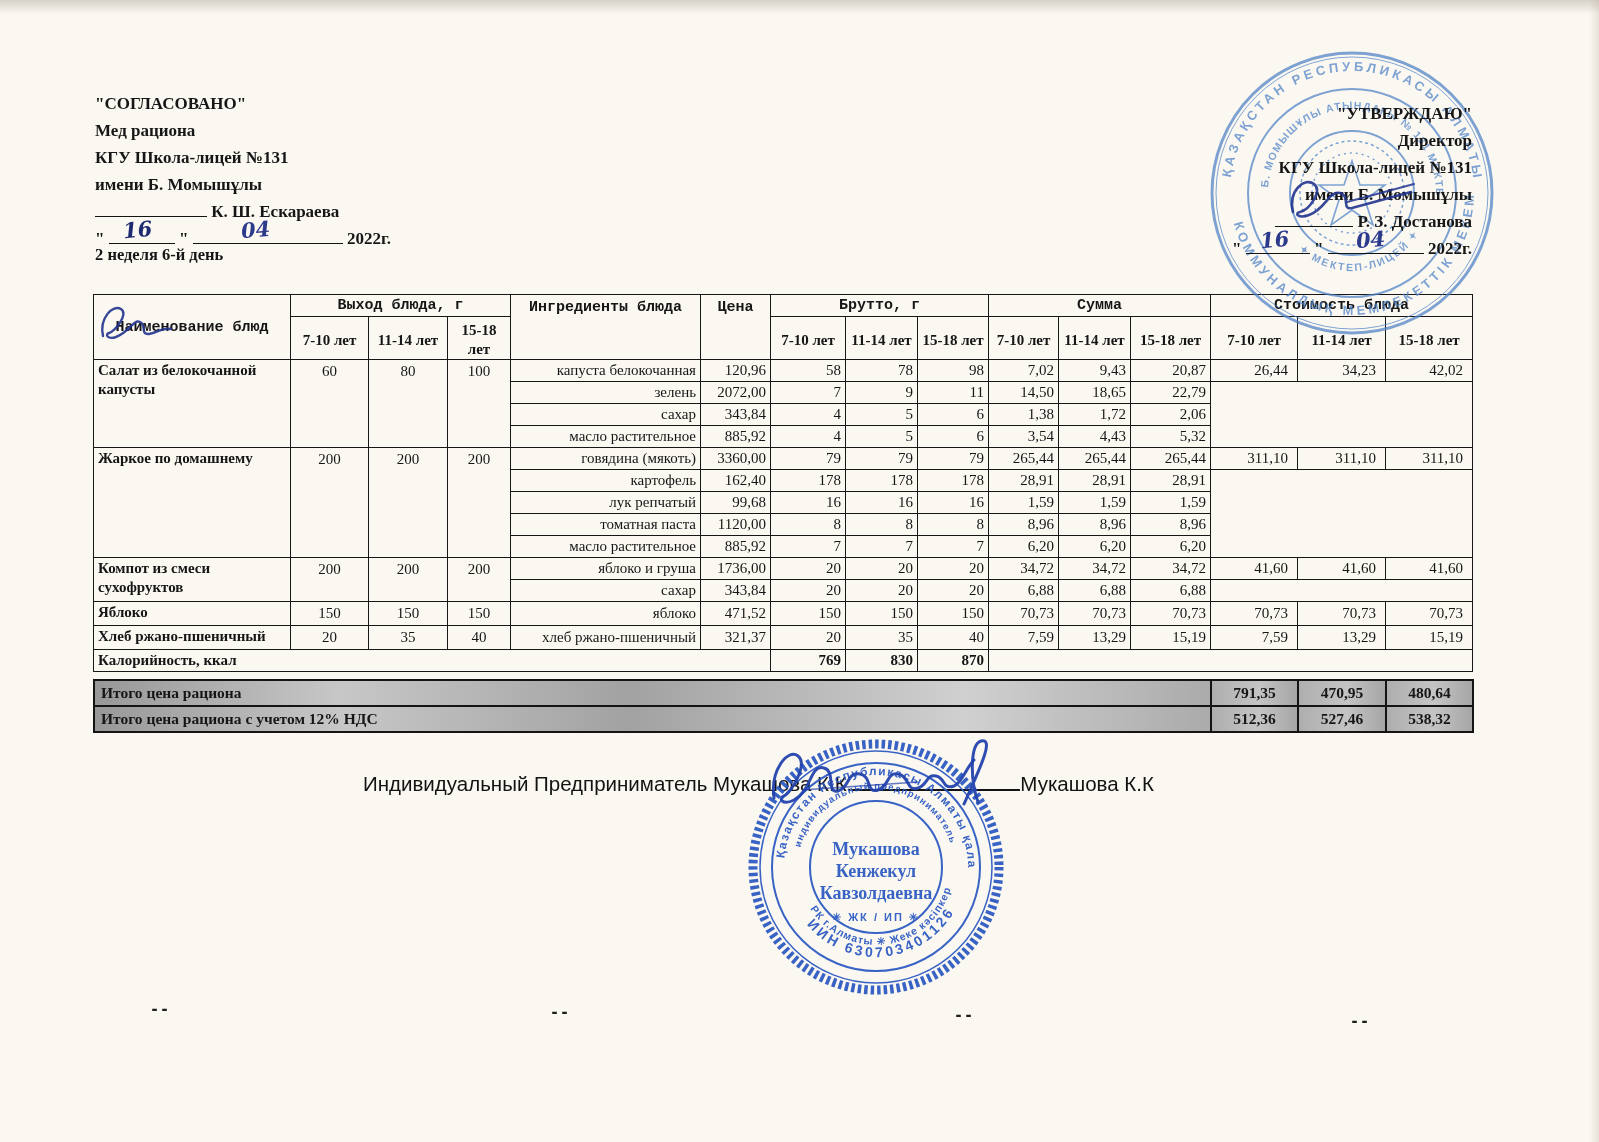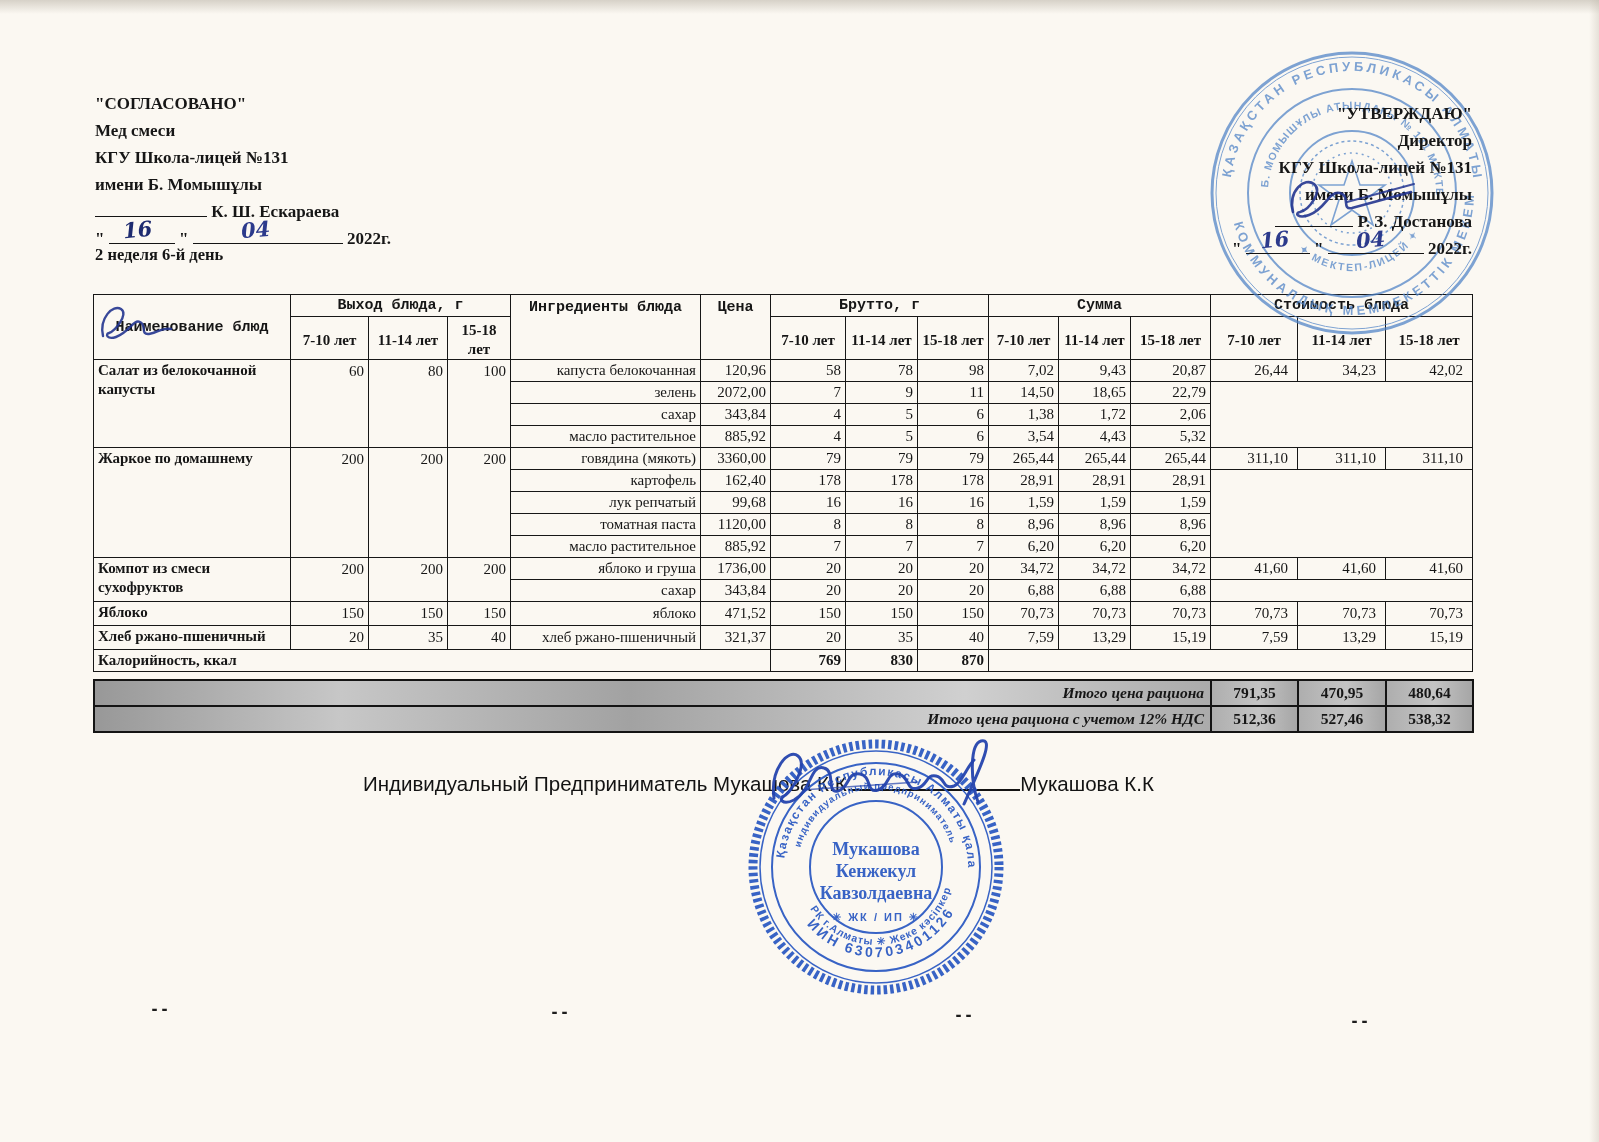--- a/index.html
+++ b/index.html
@@ -23,31 +23,31 @@
   table.sheet{position:absolute;left:93px;top:294px;border-collapse:collapse;table-layout:fixed;
       width:1379px;z-index:2;}
   table.sheet td{border:1.5px solid #171717;font-size:15px;padding:0 4px;height:21px;
       line-height:19px;vertical-align:middle;overflow:hidden;white-space:nowrap;}
   .hc{font-weight:bold;text-align:center;white-space:normal!important;line-height:17px;}
   .hr1 td{height:25px;font-family:Liberation Mono, monospace;}
   .hr2 td{height:37px;vertical-align:top;padding-top:4px!important;}
   .top{vertical-align:top!important;padding-top:3px!important;}
   .c-name{white-space:normal!important;font-weight:bold;vertical-align:top!important;
       line-height:20px;padding-top:1px!important;}
-  .c-num{text-align:right;vertical-align:top!important;padding-top:2px!important;}
+  .c-num{text-align:center;vertical-align:top!important;padding-top:2px!important;}
   .c-ing{text-align:right;}
   .c-r{text-align:right;}
   .c-cost{padding-right:9px!important;}
   .b{font-weight:bold;}
 
   table.totals{position:absolute;left:93px;top:679px;border-collapse:collapse;table-layout:fixed;
       width:1379px;z-index:2;}
   table.totals td{border:2px solid #141414;height:22px;font-size:15.5px;}
   .t-label{background:linear-gradient(90deg,#989898,#c7c7c7 22%,#a2a2a2 48%,#d0d0d0 78%,#ababab);
-      font-weight:bold;font-style:italic;font-size:16.5px;padding:0 6px;text-align:right;}
+      font-weight:bold;font-size:16.5px;padding:0 6px;}
   .t-val{background:linear-gradient(90deg,#aeaeae,#c4c4c4 55%,#a6a6a6);
       font-weight:bold;text-align:center;}
 
   
   .footer{position:absolute;left:363px;top:772px;z-index:2;
       font-family:"Liberation Sans",sans-serif;font-size:20.5px;color:#131313;}
   .f-u{display:inline-block;width:168px;border-bottom:2px solid #131313;height:17px;}
 
   
   .stamp{position:absolute;pointer-events:none;}
@@ -61,21 +61,21 @@
   .fold{position:absolute;font-weight:900;font-size:15px;letter-spacing:1px;color:#1d1d1d;z-index:2;
       font-family:"DejaVu Sans Mono",monospace;}
 </style>
 </head>
 <body>
 
 <div class="page">
 
   <div class="hdr hdr-left">
     <div>"СОГЛАСОВАНО"</div>
-    <div>Мед смеси</div>
+    <div>Мед рациона</div>
     <div>КГУ Школа-лицей №131</div>
     <div>имени Б. Момышұлы</div>
     <div>
       <span class="u" style="width:112px"></span>
       <span>К. Ш. Ескараева</span>
     </div>
     <div>
       <span>"</span>
       <span class="u" style="width:66px"><span class="hw" style="color:#1e2b70">16</span></span>
       <span>"</span>

